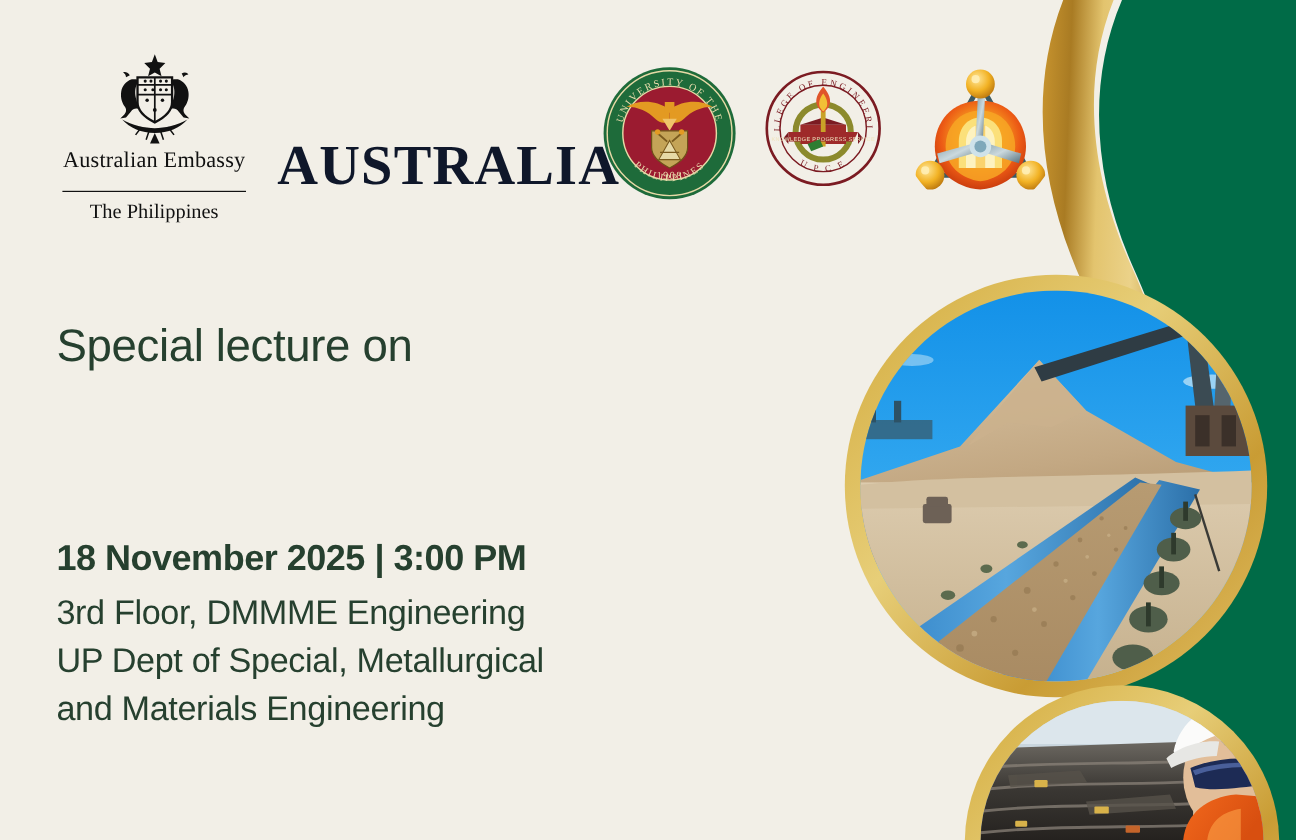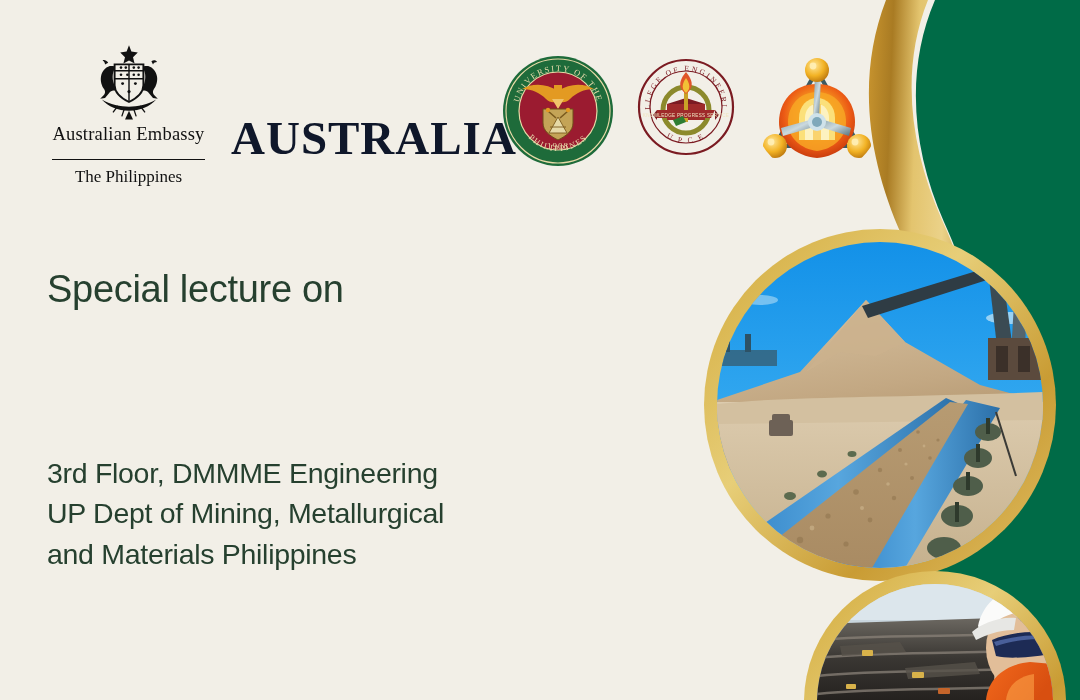--- a/index.html
+++ b/index.html
@@ -416,18 +416,19 @@
     </svg>
   </div>
 
   <div class="copy">
     <p class="eyebrow">Special lecture on</p>
     <h1 class="title">
     </h1>
   </div>
 
   <div class="details">
+    <p class="dt-when">18 November 2025 | 3:00 PM</p>
     <p class="dt-line first">3rd Floor, DMMME Engineering</p>
-    <p class="dt-line">UP Dept of Mining, Metallurgical</p>
-    <p class="dt-line">and Materials Philippines</p>
+    <p class="dt-line">UP Dept of Special, Metallurgical</p>
+    <p class="dt-line">and Materials Engineering</p>
   </div>
 
 </div>
 
 </body></html>

